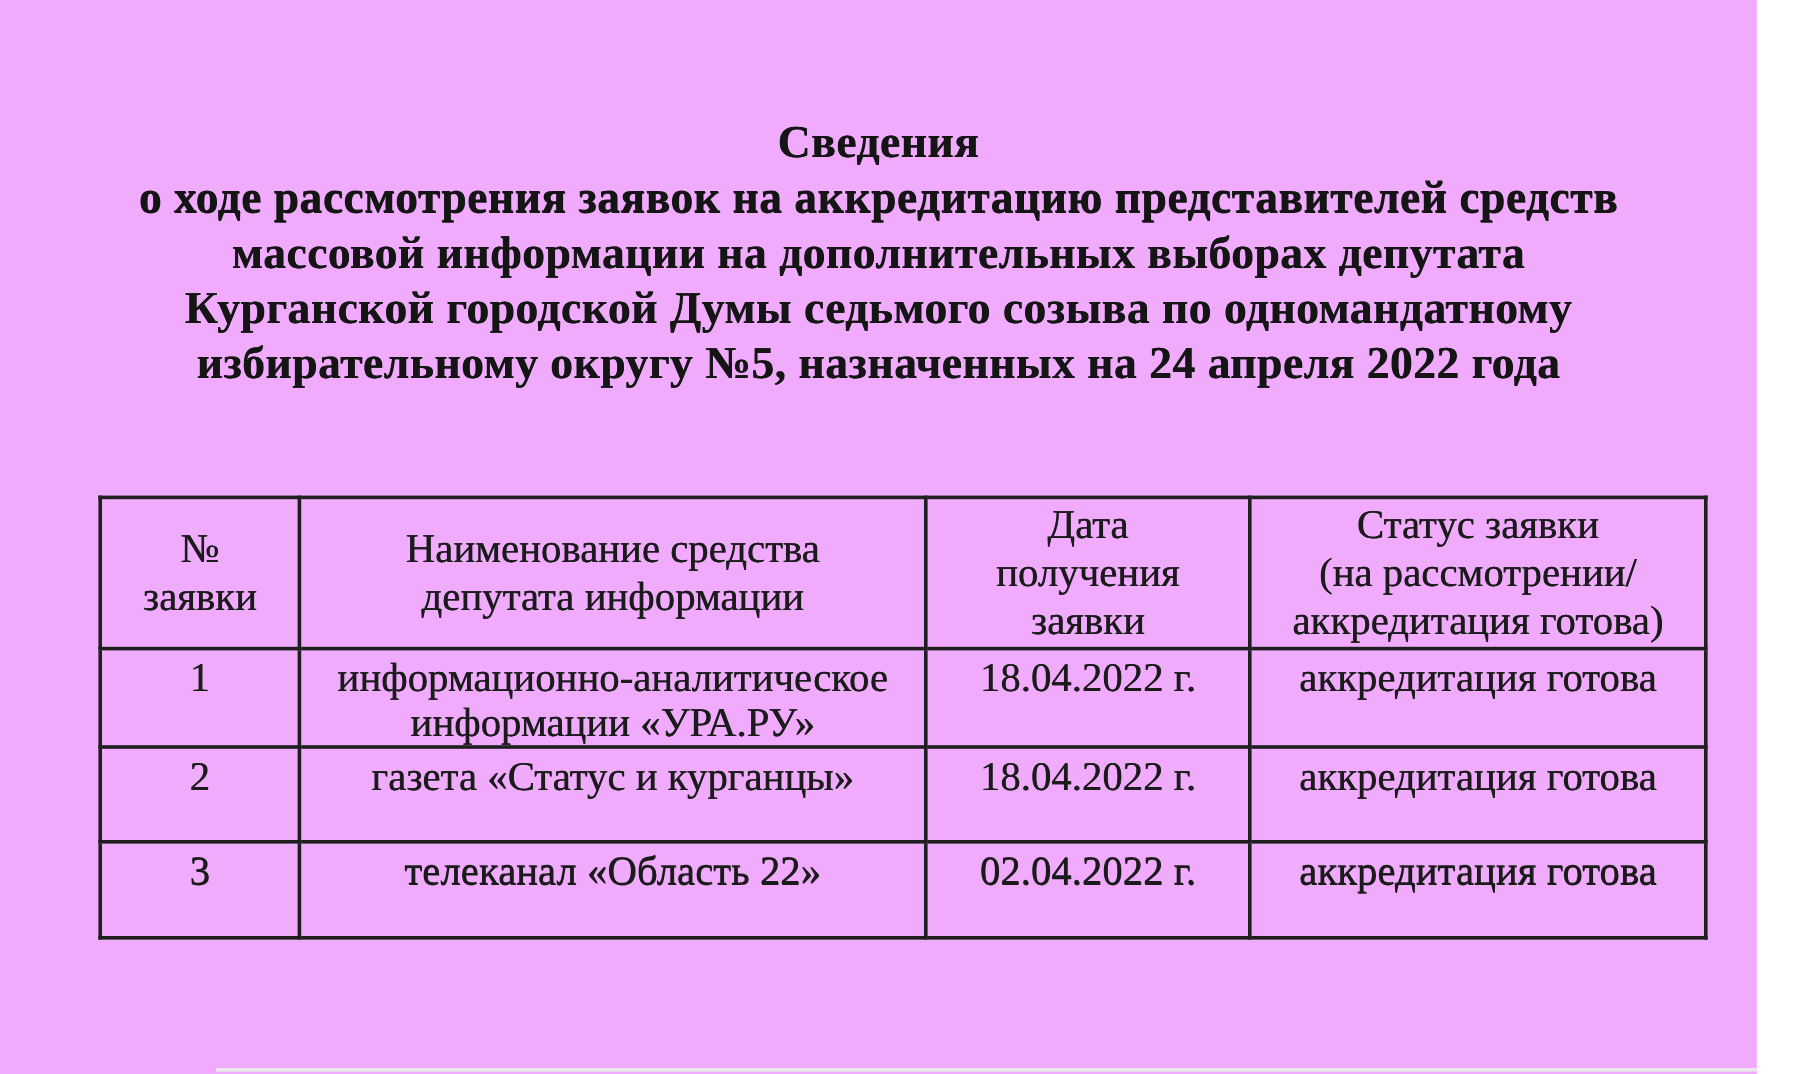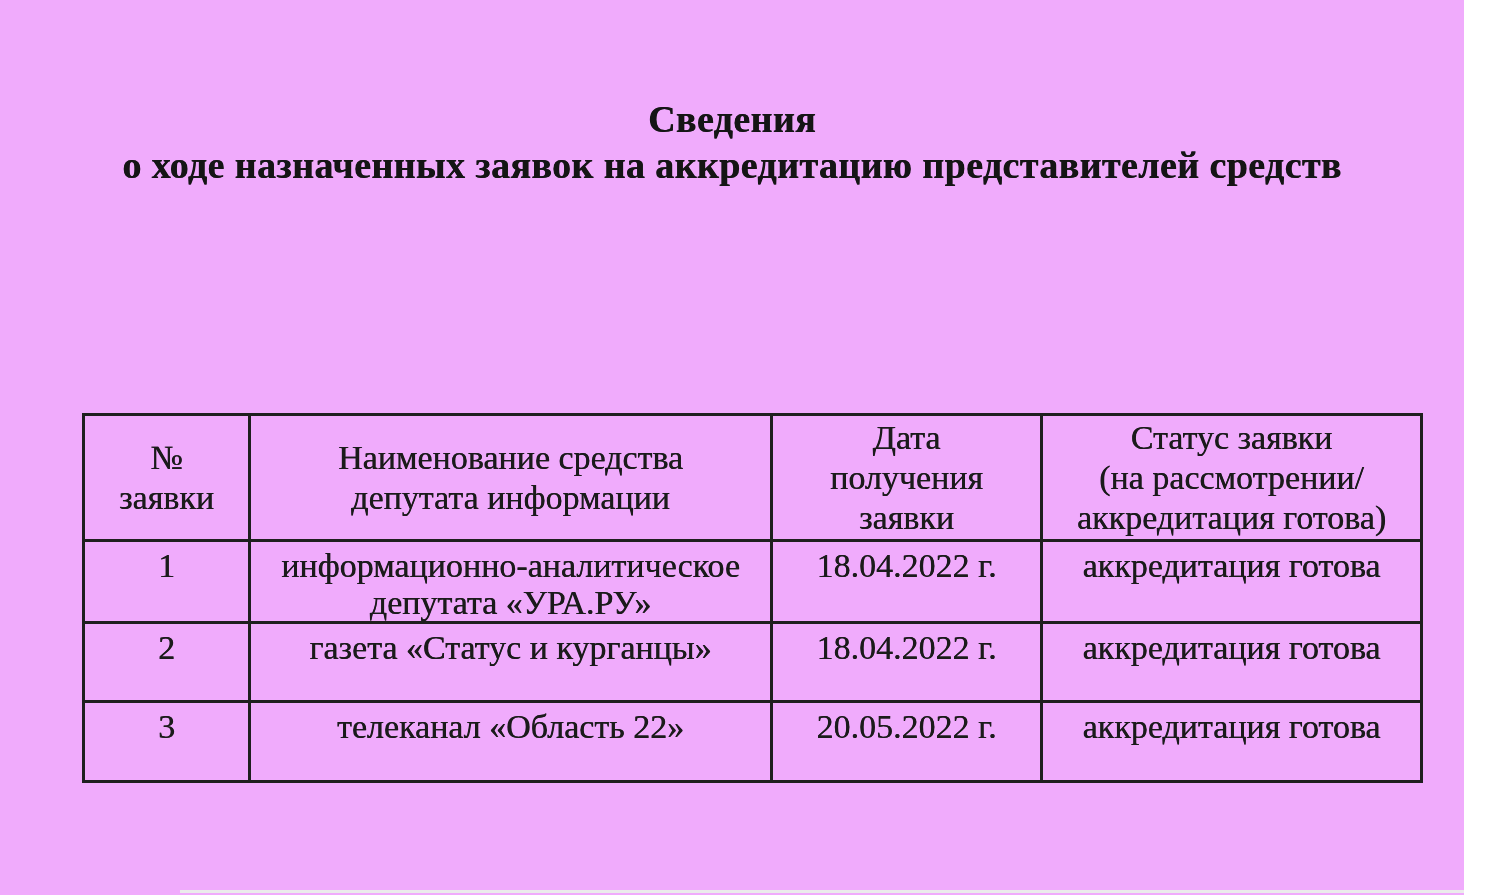--- a/index.html
+++ b/index.html
@@ -81,21 +81,24 @@
     background: #ebebeb;
   }
 </style>
 </head>
 <body>
 
 <div class="page">
 
   <header class="title-block">
     <div class="title-line">Сведения</div>
-    <div class="title-line">о ходе назначенных заявок на аккредитацию представителей средств</div>
+    <div class="title-line">о ходе рассмотрения заявок на аккредитацию представителей средств</div>
+    <div class="title-line">массовой информации на дополнительных выборах депутата</div>
+    <div class="title-line">Курганской городской Думы седьмого созыва по одномандатному</div>
+    <div class="title-line">избирательному округу №5, назначенных на 24 апреля 2022 года</div>
   </header>
 
   <table class="accreditation-table">
     <colgroup>
       <col style="width:166px">
       <col style="width:522px">
       <col style="width:270px">
       <col style="width:380px">
     </colgroup>
     <thead>
@@ -109,34 +112,34 @@
 заявки</th>
         <th>Статус заявки
 (на рассмотрении/
 аккредитация готова)</th>
       </tr>
     </thead>
     <tbody>
       <tr class="row-1">
         <td>1</td>
         <td>информационно-аналитическое
-депутата «УРА.РУ»</td>
+информации «УРА.РУ»</td>
         <td>18.04.2022 г.</td>
         <td>аккредитация готова</td>
       </tr>
       <tr class="row-2">
         <td>2</td>
         <td>газета «Статус и курганцы»</td>
         <td>18.04.2022 г.</td>
         <td>аккредитация готова</td>
       </tr>
       <tr class="row-3">
         <td>3</td>
         <td>телеканал «Область 22»</td>
-        <td>20.05.2022 г.</td>
+        <td>02.04.2022 г.</td>
         <td>аккредитация готова</td>
       </tr>
     </tbody>
   </table>
 
   <div class="scan-streak"></div>
 
 </div>
 
 </body></html>

